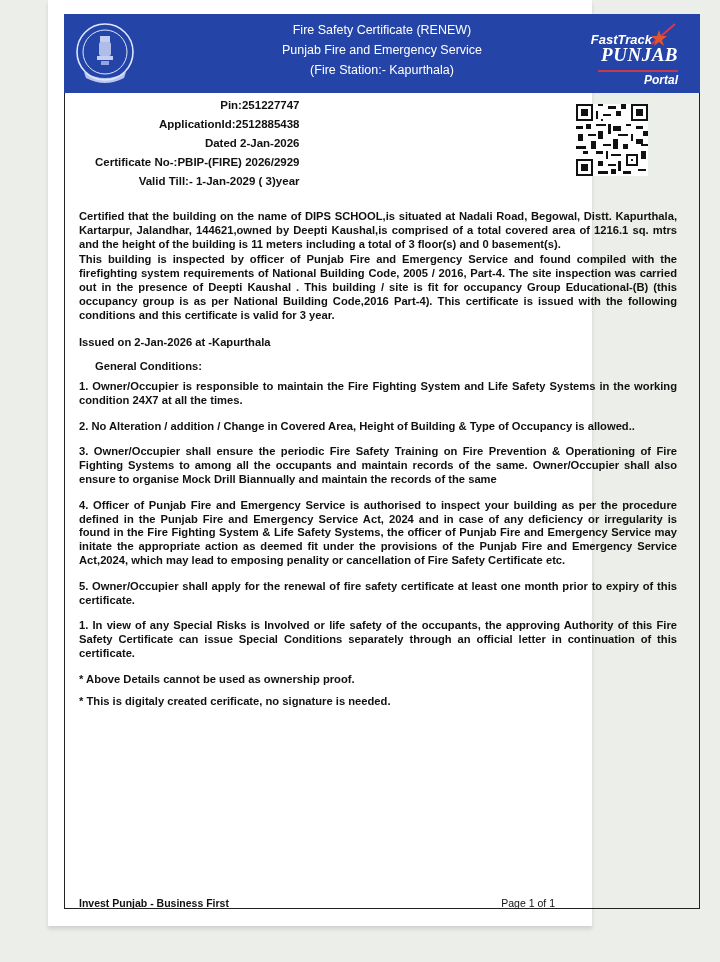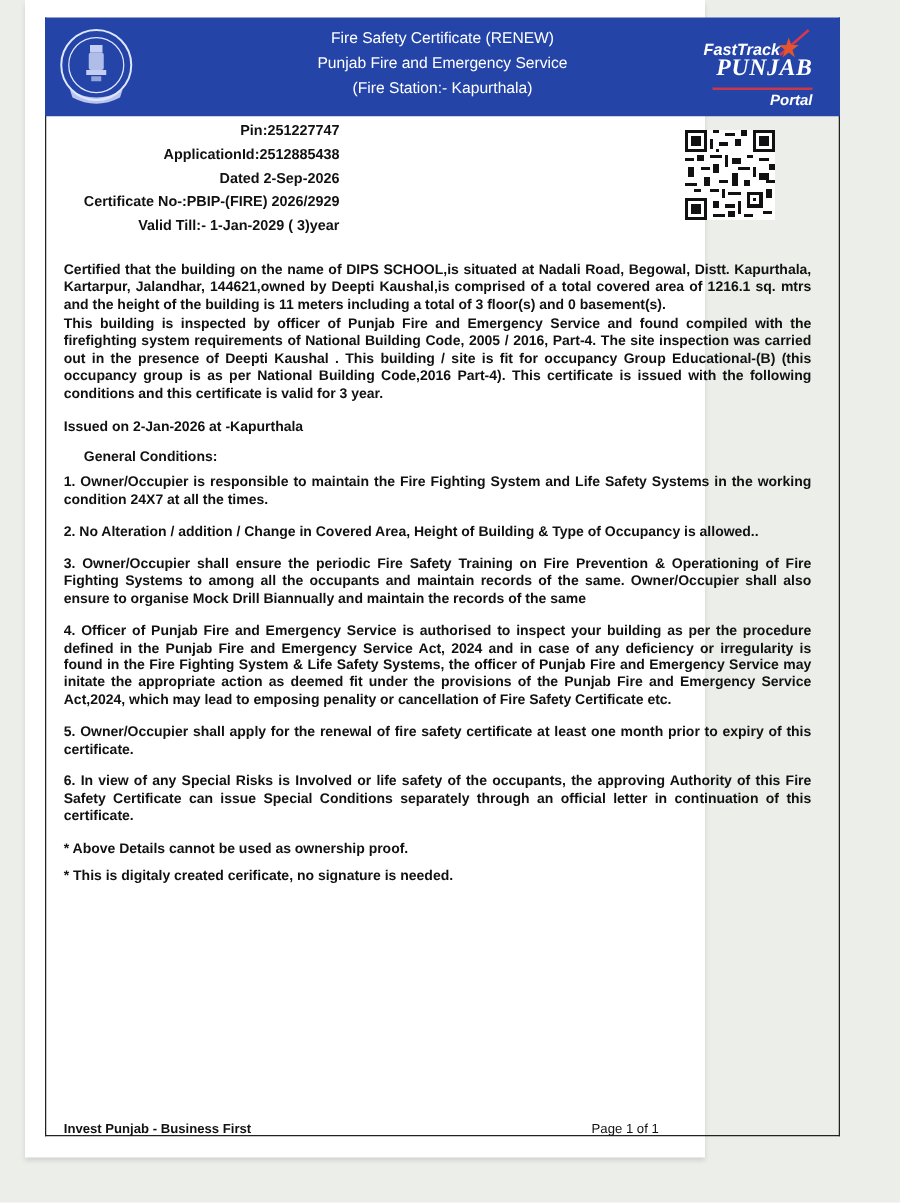--- a/index.html
+++ b/index.html
@@ -1,21 +1,21 @@
 <!DOCTYPE html>
 <html><head>
 <meta charset="utf-8">
 <style>
   html, body { margin:0; padding:0; }
   body {
     width:720px; height:962px; background:#eceeea; position:relative; overflow:hidden;
     font-family:"Liberation Sans", sans-serif; color:#111;
   }
   .page {
-    position:absolute; left:20px; top:0; width:544px; height:926px; background:#ffffff;
+    position:absolute; left:48px; top:0; width:544px; height:926px; background:#ffffff;
     box-shadow:0 3px 4px rgba(0,0,0,0.12);
   }
   .frame {
     position:absolute; left:16px; top:14px; width:636px; height:895px;
     border:1px solid #222; border-top:none; box-sizing:border-box;
   }
   .header {
     position:absolute; left:16px; top:14px; width:636px; height:79px;
     background:#2444a8; color:#fff;
   }
@@ -84,21 +84,21 @@
       <span class="fast">FastTrack</span>
       <span class="punjab">PUNJAB</span>
       <span class="rule"></span>
       <span class="portal">Portal</span>
     </div>
   </div>
 
   <div class="meta">
     <div>Pin:251227747</div>
     <div>ApplicationId:2512885438</div>
-    <div>Dated 2-Sep-2026</div>
+    <div>Dated 2-Jan-2026</div>
     <div>Certificate No-:PBIP-(FIRE) 2026/2929</div>
     <div>Valid  Till:- 1-Jan-2029 ( 3)year</div>
   </div>
 
   <svg class="qr" viewBox="0 0 29 29" shape-rendering="crispEdges">
     <rect width="29" height="29" fill="#fff"></rect>
     <g fill="#111">
       <rect x="0" y="0" width="7" height="7"></rect>
         <rect x="1" y="1" width="5" height="5" fill="#fff"></rect>
         <rect x="2" y="2" width="3" height="3"></rect>
@@ -156,20 +156,20 @@
   <div class="body-text">
     <p>Certified that the building on the name of DIPS SCHOOL,is situated at  Nadali Road, Begowal, Distt. Kapurthala, Kartarpur, Jalandhar, 144621,owned by Deepti  Kaushal,is comprised of a total covered area of 1216.1 sq. mtrs and the height of the building is 11 meters including a total of 3 floor(s) and 0 basement(s).</p>
     <p class="para2">This building is inspected by officer of Punjab Fire and Emergency Service and found compiled with the firefighting system requirements of National Building Code, 2005 / 2016, Part-4. The site inspection was carried out in the presence of Deepti  Kaushal . This building / site is fit for occupancy Group Educational-(B)   (this occupancy group is as per National Building Code,2016 Part-4). This certificate is issued with the following conditions and this certificate is valid  for 3 year.</p>
     <p class="issued">Issued on 2-Jan-2026  at -Kapurthala</p>
     <p class="gc-title">General Conditions:</p>
     <p class="cond">1. Owner/Occupier is responsible to maintain the Fire Fighting System and Life Safety Systems in the working condition 24X7 at all the times.</p>
     <p class="cond">2. No Alteration / addition / Change in Covered Area, Height of Building &amp; Type of Occupancy is allowed..</p>
     <p class="cond">3. Owner/Occupier shall ensure the periodic Fire Safety Training on Fire Prevention &amp; Operationing of Fire Fighting Systems to among all the occupants and maintain records of the same. Owner/Occupier shall also ensure to organise Mock Drill Biannually and maintain the records of the same</p>
     <p class="cond">4. Officer of Punjab Fire and Emergency Service is authorised to inspect your building as per the procedure defined in the Punjab Fire and Emergency Service Act, 2024 and in case of any deficiency or irregularity is found in the Fire Fighting System &amp; Life Safety Systems, the officer of Punjab Fire and Emergency Service may initate the appropriate action as deemed fit under the provisions of the Punjab Fire and Emergency Service Act,2024, which may lead to emposing penality or cancellation of Fire Safety Certificate etc.</p>
     <p class="cond">5. Owner/Occupier shall apply for the renewal of fire safety certificate at least one month prior to expiry of this certificate.</p>
-    <p class="cond">6. In view of any Special Risks is Involved or life safety of the occupants, the approving Authority of this Fire Safety Certificate can issue Special Conditions separately through an official letter in continuation of this certificate.</p>
+    <p class="cond">1. In view of any Special Risks is Involved or life safety of the occupants, the approving Authority of this Fire Safety Certificate can issue Special Conditions separately through an official letter in continuation of this certificate.</p>
     <p class="note">* Above Details cannot be used as ownership proof.</p>
     <p class="note">* This is digitaly created cerificate, no signature is needed.</p>
   </div>
 
   <div class="footer-left">Invest Punjab - Business First</div>
   <div class="footer-right">Page 1 of 1</div>
 </div>
 
 </body></html>

